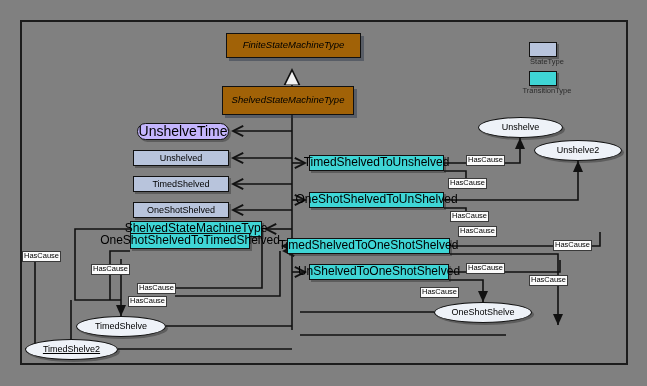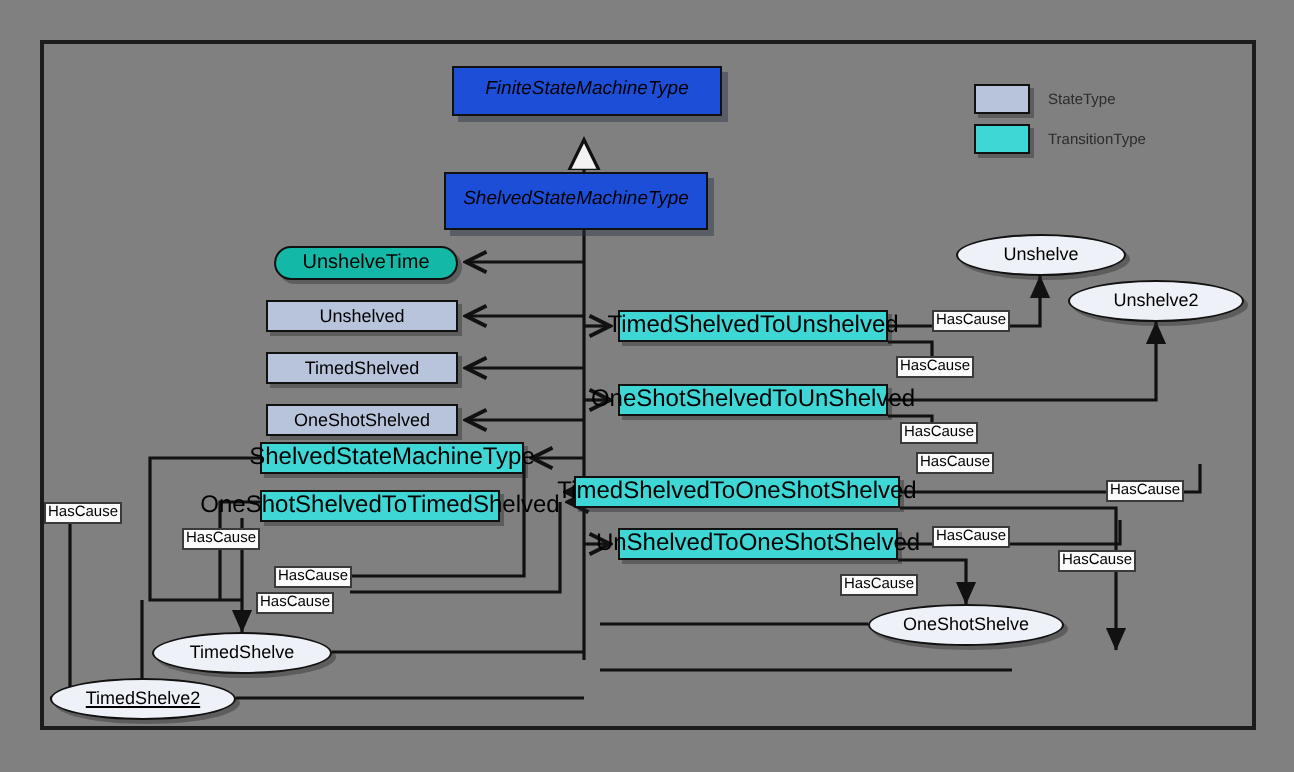--- a/index.html
+++ b/index.html
@@ -6,35 +6,35 @@
   body{width:647px;height:386px;overflow:hidden;
        font-family:"Liberation Sans","DejaVu Sans",sans-serif;}
   #canvas{position:relative;width:647px;height:386px;background:#808080;}
   #frame{position:absolute;left:20px;top:20px;width:608px;height:345px;
          border:2px solid #1c1c1c;box-sizing:border-box;}
   svg.wires{position:absolute;left:0;top:0;width:647px;height:386px;
             pointer-events:none;}
   .node{position:absolute;box-sizing:border-box;display:flex;
         align-items:center;justify-content:center;text-align:center;
         color:#000;line-height:1.12;}
-  .cls{border:1.5px solid #111;background:#1d4ed8;font-size:9.5px;
+  .cls{border:1.5px solid #111;background:#a16207;font-size:9.5px;
        font-style:italic;box-shadow:3px 3px 0 rgba(40,50,70,.45);}
   .state{border:1.5px solid #111;background:#b8c4dc;font-size:9px;
          box-shadow:2px 2px 0 rgba(30,30,30,.35);}
   .trans{border:1.5px solid #111;background:#3fd6d6;font-size:12px;
          box-shadow:2px 2px 0 rgba(30,30,30,.35);}
-  .rounded{border:1.5px solid #111;background:#14b8a6;font-size:10px;
+  .rounded{border:1.5px solid #111;background:#c4b5fd;font-size:14px;
            border-radius:9px;box-shadow:2px 2px 0 rgba(30,30,30,.35);}
   .ell{border:1.5px solid #111;background:#eef2f8;font-size:9px;
        border-radius:50%;box-shadow:2px 2px 0 rgba(30,30,30,.35);text-align:right;}
   .elab{position:absolute;background:#fbfbfb;border:1px solid #3a3a3a;
         font-size:7.5px;color:#000;padding:0 1px;white-space:nowrap;
         line-height:1.15;}
   #legend{position:absolute;left:487px;top:42px;width:120px;}
-  .lrow{display:flex;align-items:center;margin-bottom:5px;}
+  .lrow{display:flex;align-items:center;margin-bottom:5px;flex-direction:column;}
   .sw{width:26px;height:13px;border:1.5px solid #111;margin-right:9px;
       box-shadow:2px 2px 0 rgba(30,30,30,.35);}
   .sw.s{background:#b8c4dc;}
   .sw.t{background:#3fd6d6;}
   .ltxt{font-size:7.5px;color:#2b2b2b;}
 </style>
 </head>
 <body>
 
 <div id="canvas">
@@ -113,21 +113,21 @@
   <div class="node state" style="left:133px;top:150px;width:96px;height:16px;">
     <span>Unshelved</span>
   </div>
   <div class="node state" style="left:133px;top:202px;width:96px;height:16px;">
     <span>OneShotShelved</span>
   </div>
 
   <div class="node trans" style="left:130px;top:221px;width:132px;height:16px;">
     <span>ShelvedStateMachineType</span>
   </div>
-  <div class="node trans" style="left:130px;top:245px;width:120px;height:16px;justify-content:center;">
+  <div class="node trans" style="left:130px;top:233px;width:120px;height:16px;justify-content:center;">
     <span>OneShotShelvedToTimedShelved</span>
   </div>
   <div class="node trans" style="left:309px;top:155px;width:135px;height:16px;">
     <span>TimedShelvedToUnshelved</span>
   </div>
   <div class="node trans" style="left:309px;top:192px;width:135px;height:16px;">
     <span>OneShotShelvedToUnShelved</span>
   </div>
   <div class="node trans" style="left:287px;top:238px;width:163px;height:16px;">
     <span>TimedShelvedToOneShotShelved</span>

